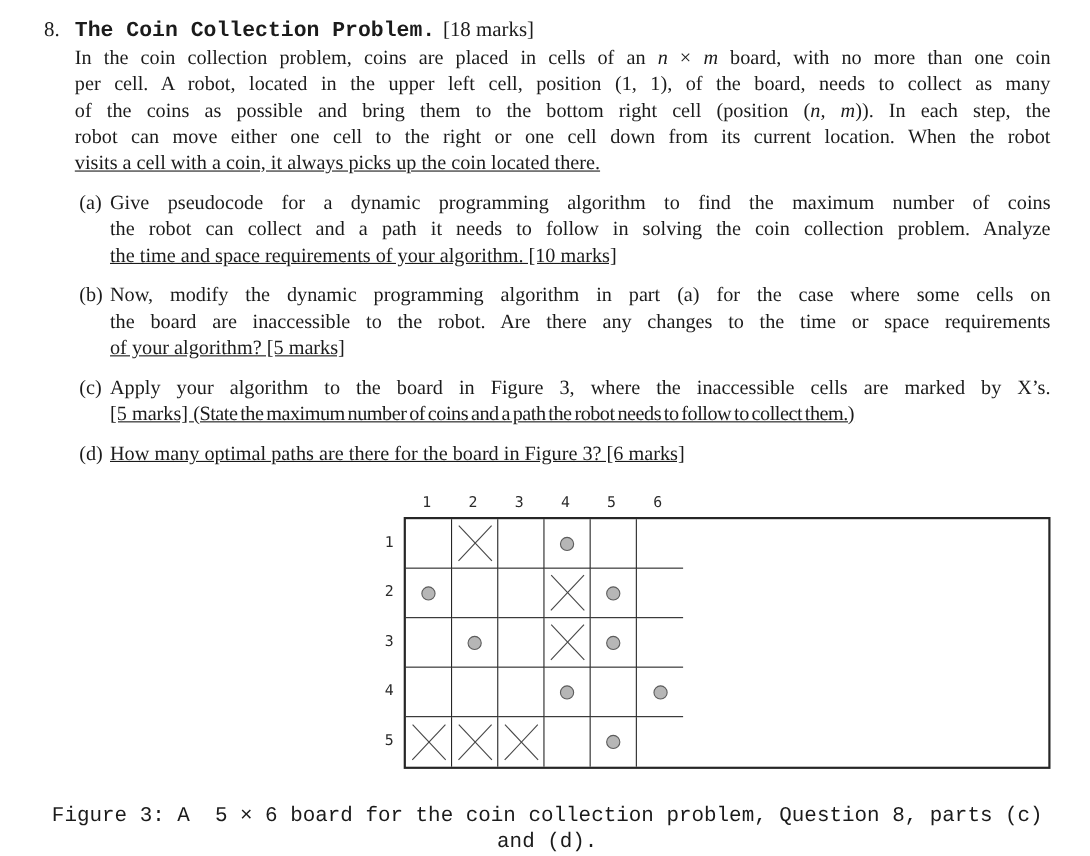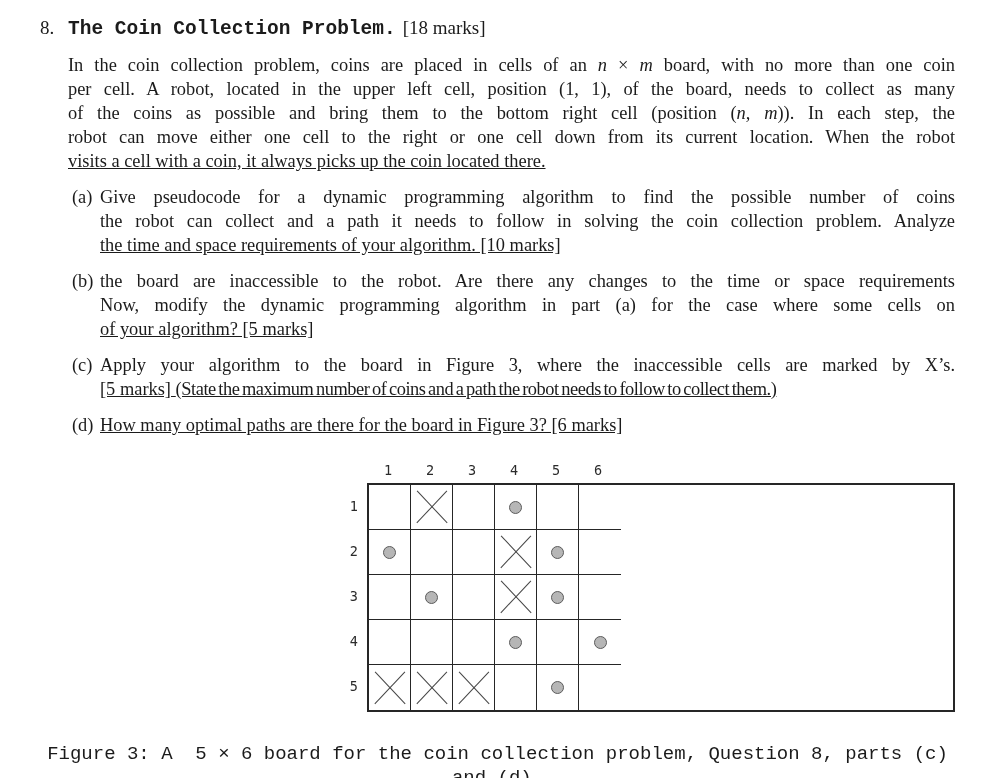--- a/index.html
+++ b/index.html
@@ -22,21 +22,20 @@
   .num { width: 28px; flex: none; }
   .ttl { font-weight: bold; font-size: 19.5px; font-family: Liberation Mono, monospace; }
   .marks { margin-left: 7px; }
 
   
   .para {
     margin-left: 28px;
     width: 887px;
     font-size: 18.4px;
     line-height: 24px;
-    margin-top: 12px;
   }
   .jline { text-align: justify; text-align-last: justify; white-space: normal; }
   .jline:last-child { text-align-last: left; text-decoration: underline; }
   .em { font-style: italic; }
   .cond { letter-spacing: -0.45px; word-spacing: -1.6px; }
 
   .item {
     display: flex;
     margin-left: 32px;
     margin-top: 12px;
@@ -130,31 +129,31 @@
       <div class="jline"><span>In the coin collection problem, coins are placed in cells of an </span><span class="em">n</span><span> × </span><span class="em">m</span><span> board, with no more than one coin</span></div>
       <div class="jline"><span>per cell. A robot, located in the upper left cell, position (1, 1), of the board, needs to collect as many</span></div>
       <div class="jline"><span>of the coins as possible and bring them to the bottom right cell (position (</span><span class="em">n, m</span><span>)). In each step, the</span></div>
       <div class="jline"><span>robot can move either one cell to the right or one cell down from its current location. When the robot</span></div>
       <div class="jline"><span>visits a cell with a coin, it always picks up the coin located there.</span></div>
     </div>
 
   <div class="item">
     <span class="ilabel">(a)</span>
     <div class="ibody">
-        <div class="jline"><span>Give pseudocode for a dynamic programming algorithm to find the possible number of coins</span></div>
+        <div class="jline"><span>Give pseudocode for a dynamic programming algorithm to find the maximum number of coins</span></div>
         <div class="jline"><span>the robot can collect and a path it needs to follow in solving the coin collection problem. Analyze</span></div>
         <div class="jline"><span>the time and space requirements of your algorithm. [10 marks]</span></div>
       </div>
   </div>
 
   <div class="item">
     <span class="ilabel">(b)</span>
     <div class="ibody">
+        <div class="jline"><span>Now, modify the dynamic programming algorithm in part (a) for the case where some cells on</span></div>
         <div class="jline"><span>the board are inaccessible to the robot. Are there any changes to the time or space requirements</span></div>
-        <div class="jline"><span>Now, modify the dynamic programming algorithm in part (a) for the case where some cells on</span></div>
         <div class="jline"><span>of your algorithm? [5 marks]</span></div>
       </div>
   </div>
 
   <div class="item">
     <span class="ilabel">(c)</span>
     <div class="ibody">
         <div class="jline"><span>Apply your algorithm to the board in Figure 3, where the inaccessible cells are marked by X’s.</span></div>
         <div class="jline"><span>[5 marks] </span><span class="cond">(State the maximum number of coins and a path the robot needs to follow to collect them.)</span></div>
       </div>

